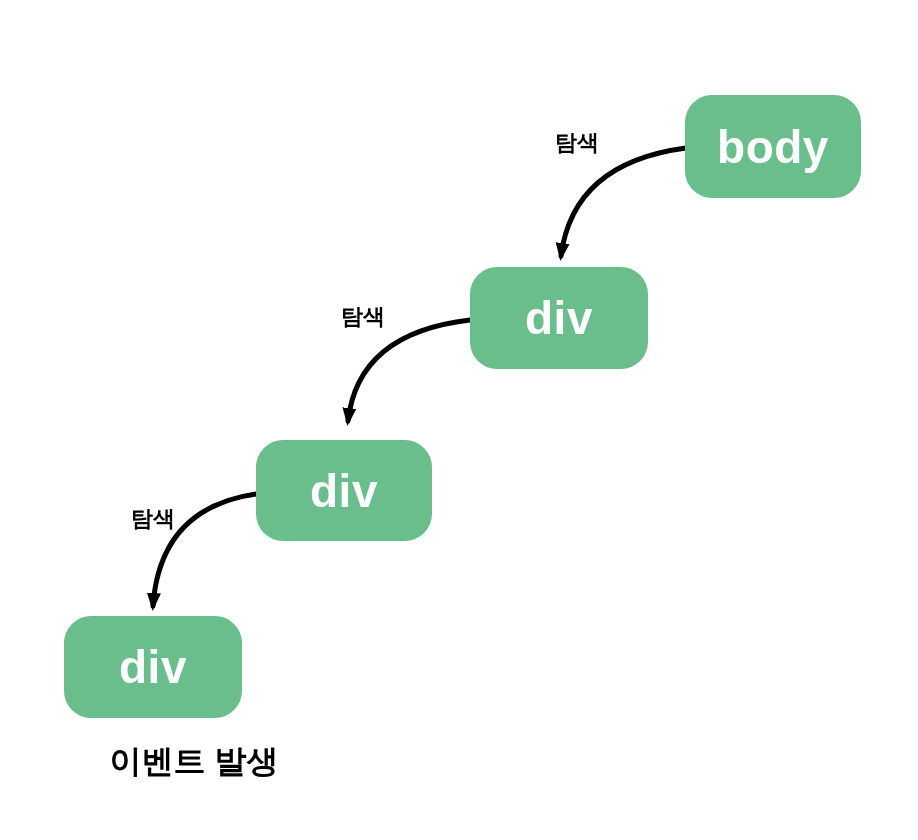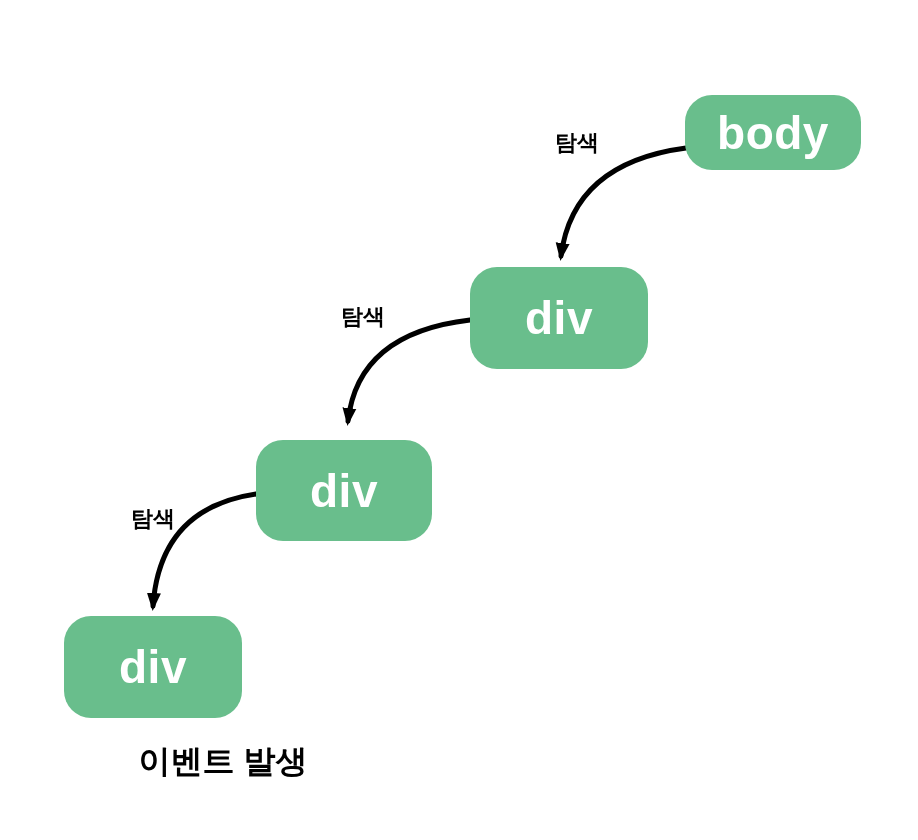--- a/index.html
+++ b/index.html
@@ -39,21 +39,21 @@
     display: flex;
     align-items: center;
     justify-content: center;
     background: var(--node-fill);
     color: var(--node-text);
     border-radius: 27px;
     font-weight: bold;
     font-size: 46px;
     letter-spacing: 0.5px;
   }
-  .node-body { left: 685px; top: 95px;  width: 176px; height: 75px; }
+  .node-body { left: 685px; top: 95px;  width: 176px; height: 103px; }
   .node-div1 { left: 470px; top: 267px; width: 178px; height: 102px; }
   .node-div2 { left: 256px; top: 440px; width: 176px; height: 101px; }
   .node-div3 { left: 64px;  top: 616px; width: 178px; height: 102px; }
   .edge-label {
     position: absolute;
     transform: translate(-50%, -50%);
     color: var(--label-text);
     font-weight: bold;
     font-size: 22px;
     white-space: nowrap;
@@ -62,21 +62,20 @@
   .edge-label-2 { left: 363px; top: 317px; }
   .edge-label-3 { left: 153px; top: 519px; }
   .caption {
     position: absolute;
     left: 194px; top: 762px;
     transform: translate(-50%, -50%);
     color: var(--label-text);
     font-weight: bold;
     font-size: 32px;
     white-space: nowrap;
-    margin-left: 29px;
   }
 </style>
 </head>
 <body>
 
 <div class="canvas">
 
   <svg class="arrows-layer" viewBox="0 0 918 840" xmlns="http://www.w3.org/2000/svg">
     <defs>
       <marker id="arrowhead" viewBox="0 0 18 16" refX="13" refY="8" markerWidth="18" markerHeight="16" markerUnits="userSpaceOnUse" orient="auto">

